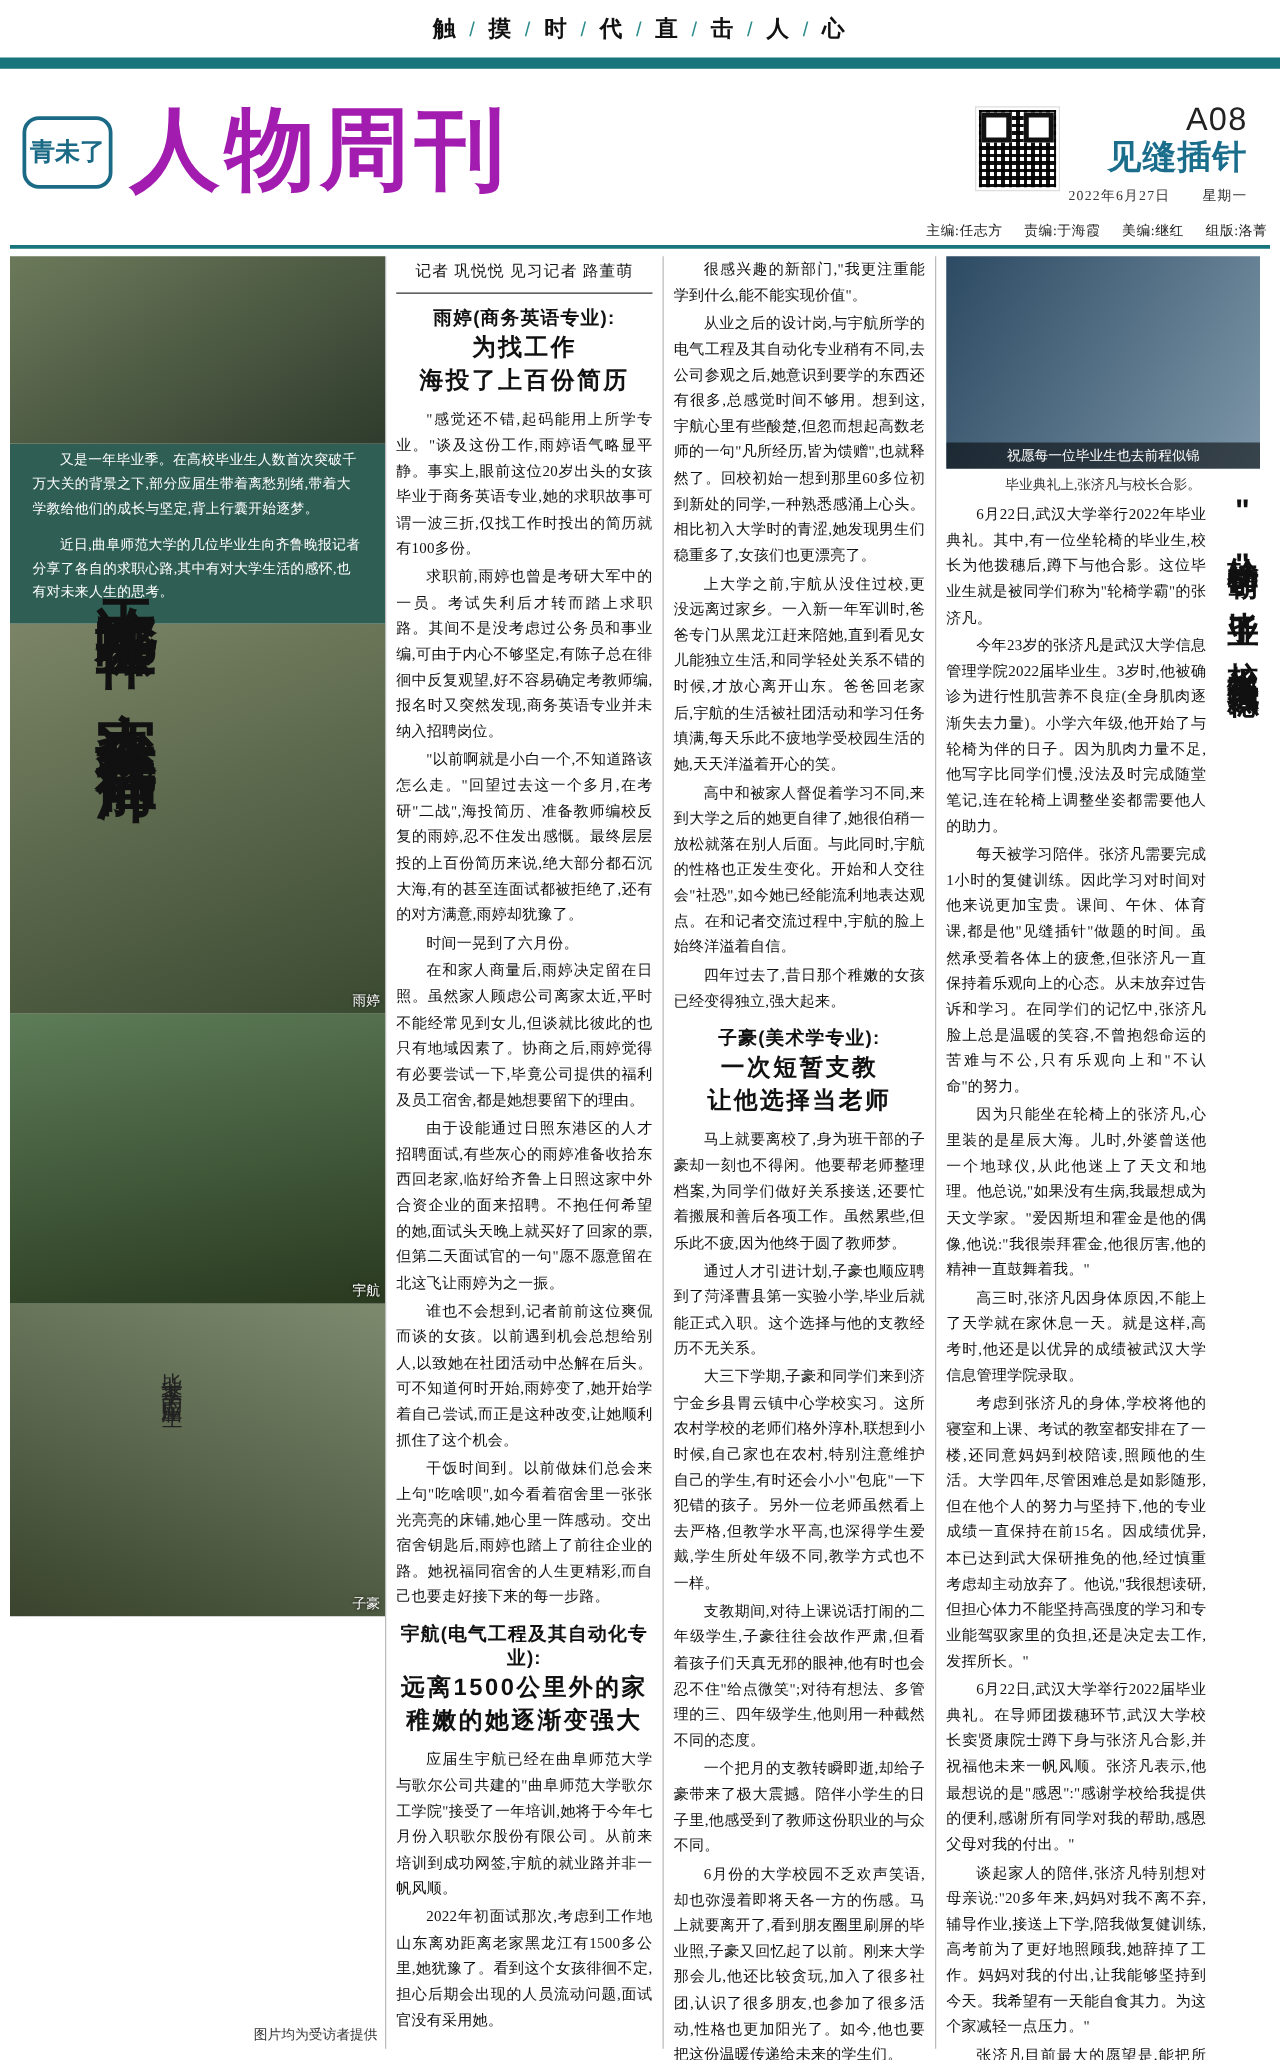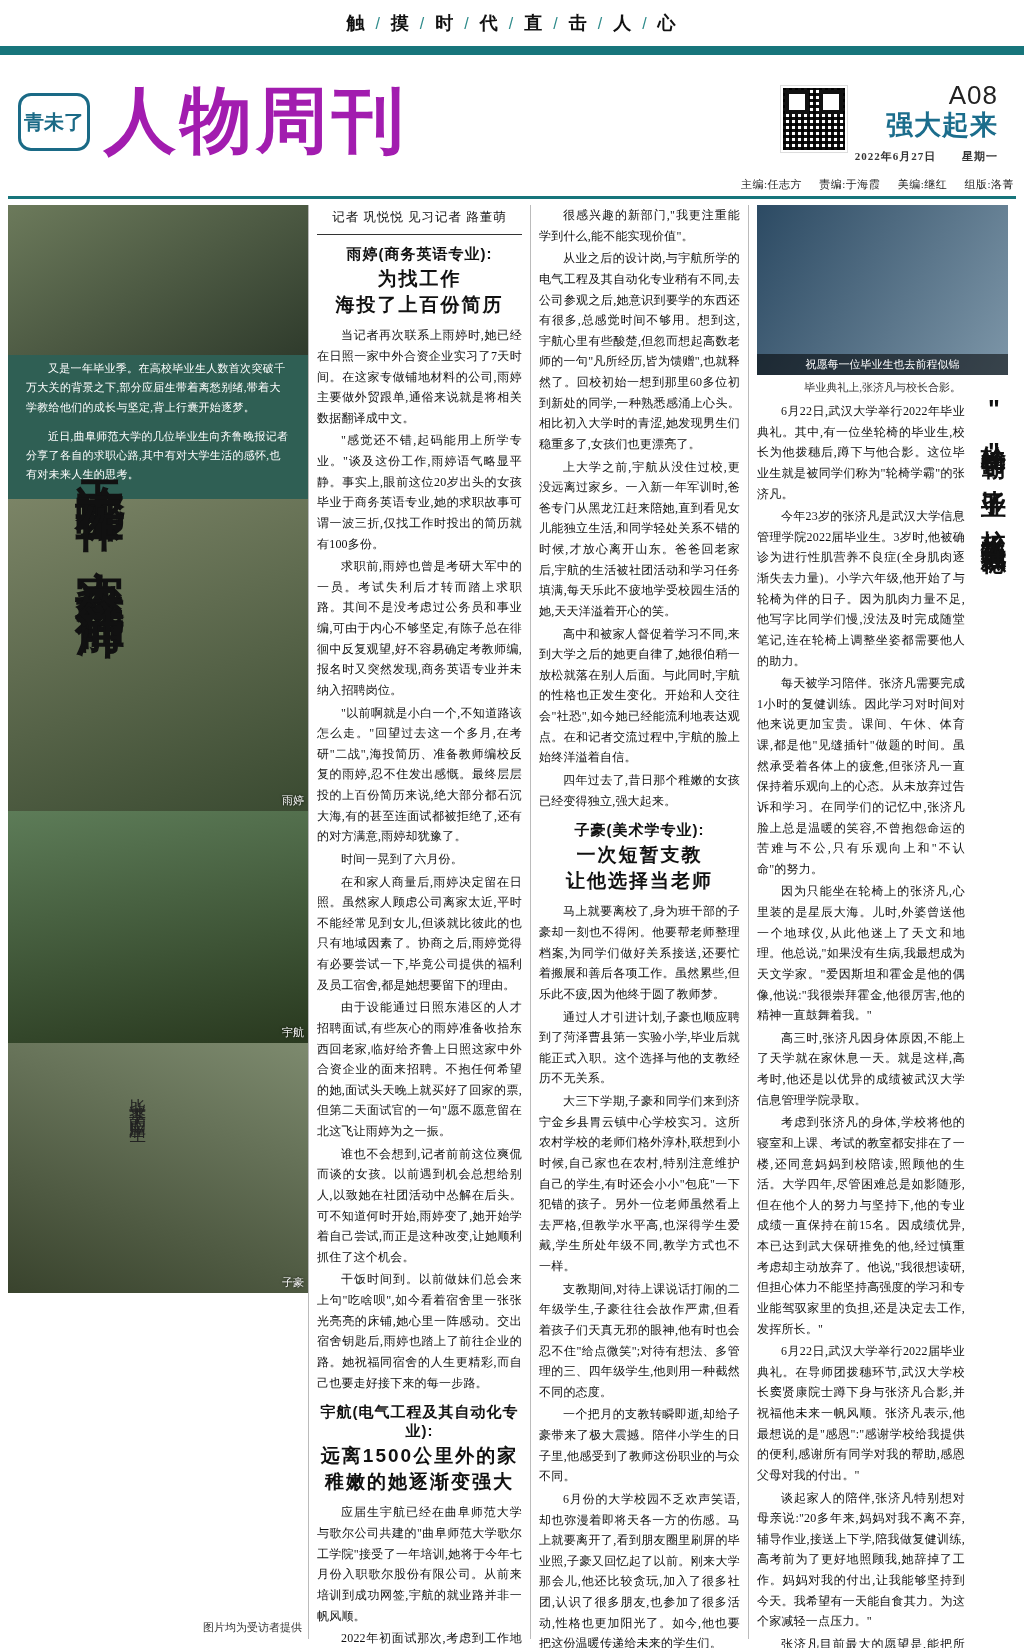--- a/index.html
+++ b/index.html
@@ -25,21 +25,21 @@
       repeating-linear-gradient(0deg,#111 0 3px,#fff 3px 6px),
       repeating-linear-gradient(90deg,#111 0 3px,rgba(255,255,255,0) 3px 6px);
       background-blend-mode:multiply;border:2px solid #fff;outline:1px solid #ddd;position:relative;}
   .qr:before,.qr:after{content:"";position:absolute;width:16px;height:16px;border:4px solid #111;background:#fff;}
   .qr:before{top:2px;left:2px;}
   .qr:after{top:2px;right:2px;}
   .mast-meta{margin-top:10px;text-align:right;}
   .pagenum{font-size:26px;color:#222;font-family:"Liberation Sans","DejaVu Sans",sans-serif;letter-spacing:1px;}
   .paper-logo{font-size:27px;font-weight:bold;color:#1b6d8c;letter-spacing:1px;
      font-family:"Liberation Sans","DejaVu Sans",sans-serif;margin-top:-4px;}
-  .dateline{font-size:11px;color:#333;margin-top:6px;letter-spacing:1px;font-weight:bold;}
+  .dateline{font-size:11px;color:#333;margin-top:6px;letter-spacing:1px;}
   .dateline .wd{margin-left:22px;}
   .credits{font-size:11px;color:#222;text-align:right;padding:6px 10px 0 0;letter-spacing:.5px;}
   .credits span{margin-left:14px;}
 
   .headrule{height:3px;background:#17757b;margin:4px 8px 0 8px;}
 
   
   .content{display:flex;padding:6px 8px 0 8px;height:1440px;box-sizing:border-box;}
   .colA{width:300px;position:relative;}
   .colB{width:222px;padding:0 8px;box-sizing:border-box;border-left:1px solid #bbb;}
@@ -98,21 +98,21 @@
   </div>
   <div class="tealrule"></div>
 
   <div class="masthead">
     <div class="stamp">青未了</div>
     <div class="mastname">人物周刊</div>
     <div class="mast-right">
       <div class="qr"></div>
       <div class="mast-meta">
         <div class="pagenum">A08</div>
-        <div class="paper-logo">强大起来</div>
+        <div class="paper-logo">见缝插针</div>
         <div class="dateline">
           <span>2022年6月27日</span>
           <span class="wd">星期一</span>
         </div>
       </div>
     </div>
   </div>
   <div class="credits">
     <span>主编:任志方</span>
     <span>责编:于海霞</span>
@@ -143,21 +143,20 @@
       <div class="credit-line">图片均为受访者提供</div>
     </div>
 
     <div class="colB">
       <div class="byline">记者 巩悦悦 见习记者 路董萌</div>
       <div class="rule"></div>
 
       <h2 class="sec">雨婷(商务英语专业):</h2>
       <h3 class="sub" style="white-space:pre-line">为找工作
 海投了上百份简历</h3>
-      <p class="bd">当记者再次联系上雨婷时,她已经在日照一家中外合资企业实习了7天时间。在这家专做铺地材料的公司,雨婷主要做外贸跟单,通俗来说就是将相关数据翻译成中文。</p>
       <p class="bd">"感觉还不错,起码能用上所学专业。"谈及这份工作,雨婷语气略显平静。事实上,眼前这位20岁出头的女孩毕业于商务英语专业,她的求职故事可谓一波三折,仅找工作时投出的简历就有100多份。</p>
       <p class="bd">求职前,雨婷也曾是考研大军中的一员。考试失利后才转而踏上求职路。其间不是没考虑过公务员和事业编,可由于内心不够坚定,有陈子总在徘徊中反复观望,好不容易确定考教师编,报名时又突然发现,商务英语专业并未纳入招聘岗位。</p>
       <p class="bd">"以前啊就是小白一个,不知道路该怎么走。"回望过去这一个多月,在考研"二战",海投简历、准备教师编校反复的雨婷,忍不住发出感慨。最终层层投的上百份简历来说,绝大部分都石沉大海,有的甚至连面试都被拒绝了,还有的对方满意,雨婷却犹豫了。</p>
       <p class="bd">时间一晃到了六月份。</p>
       <p class="bd">在和家人商量后,雨婷决定留在日照。虽然家人顾虑公司离家太近,平时不能经常见到女儿,但谈就比彼此的也只有地域因素了。协商之后,雨婷觉得有必要尝试一下,毕竟公司提供的福利及员工宿舍,都是她想要留下的理由。</p>
       <p class="bd">由于设能通过日照东港区的人才招聘面试,有些灰心的雨婷准备收拾东西回老家,临好给齐鲁上日照这家中外合资企业的面来招聘。不抱任何希望的她,面试头天晚上就买好了回家的票,但第二天面试官的一句"愿不愿意留在北这飞让雨婷为之一振。</p>
       <p class="bd">谁也不会想到,记者前前这位爽侃而谈的女孩。以前遇到机会总想给别人,以致她在社团活动中怂解在后头。可不知道何时开始,雨婷变了,她开始学着自己尝试,而正是这种改变,让她顺利抓住了这个机会。</p>
       <p class="bd">干饭时间到。以前做妹们总会来上句"吃啥呗",如今看着宿舍里一张张光亮亮的床铺,她心里一阵感动。交出宿舍钥匙后,雨婷也踏上了前往企业的路。她祝福同宿舍的人生更精彩,而自己也要走好接下来的每一步路。</p>
 
       <h2 class="sec">宇航(电气工程及其自动化专业):</h2>

